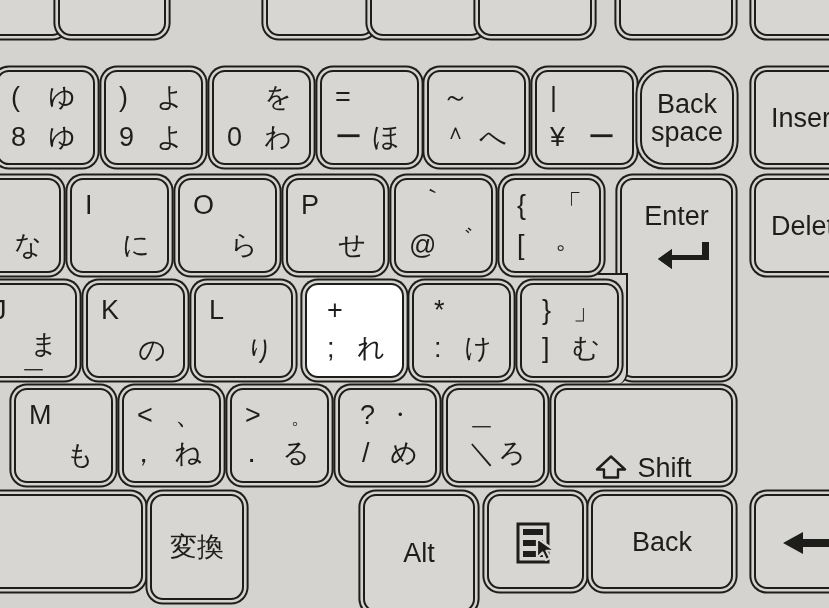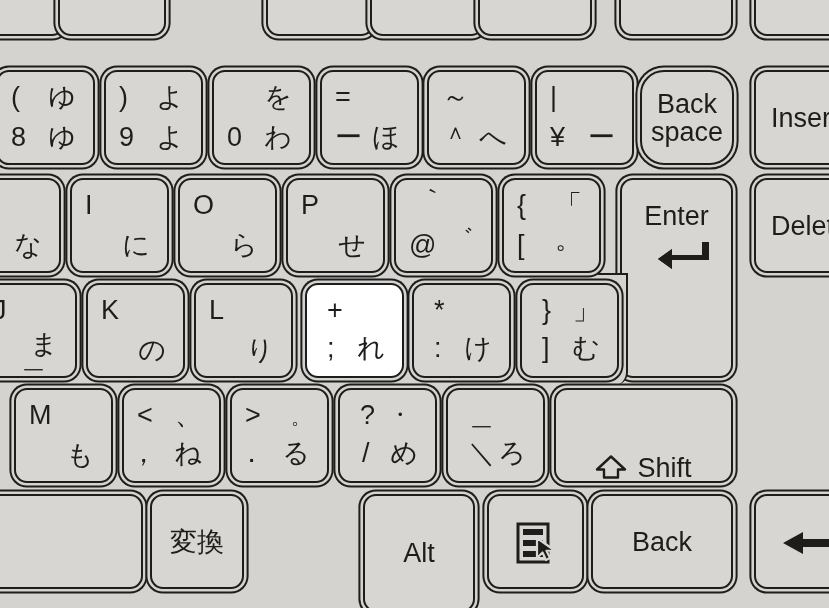--- a/index.html
+++ b/index.html
@@ -276,21 +276,21 @@
           <path d="M16 2 L30 15 L23 15 L23 23 L9 23 L9 15 L2 15 Z" fill="none" stroke="#1d1d1b" stroke-width="2.4" stroke-linejoin="round"></path>
         </svg>
       </span>
       <span>Shift</span>
     </div>
   </div>
 
   <div class="key" style="left:-52px; top:494px; width:195px; height:95px;">
     <div class="word mid"></div>
   </div>
-  <div class="key" style="left:150px; top:494px; width:94px; height:95px;">
+  <div class="key" style="left:150px; top:494px; width:94px; height:106px;">
     <div class="word mid">変換</div>
   </div>
   <div class="key" style="left:363px; top:494px; width:112px; height:118px;">
     <div class="word mid">Alt</div>
   </div>
   <div class="key" style="left:487px; top:494px; width:97px; height:95px;">
     <div class="arrow-wrap" style="top:24px;">
       <svg width="46" height="46" viewBox="0 0 46 46" aria-hidden="true">
         <rect x="5" y="4" width="30" height="38" fill="none" stroke="#1d1d1b" stroke-width="3"></rect>
         <rect x="10" y="9" width="20" height="6" fill="#1d1d1b"></rect>

